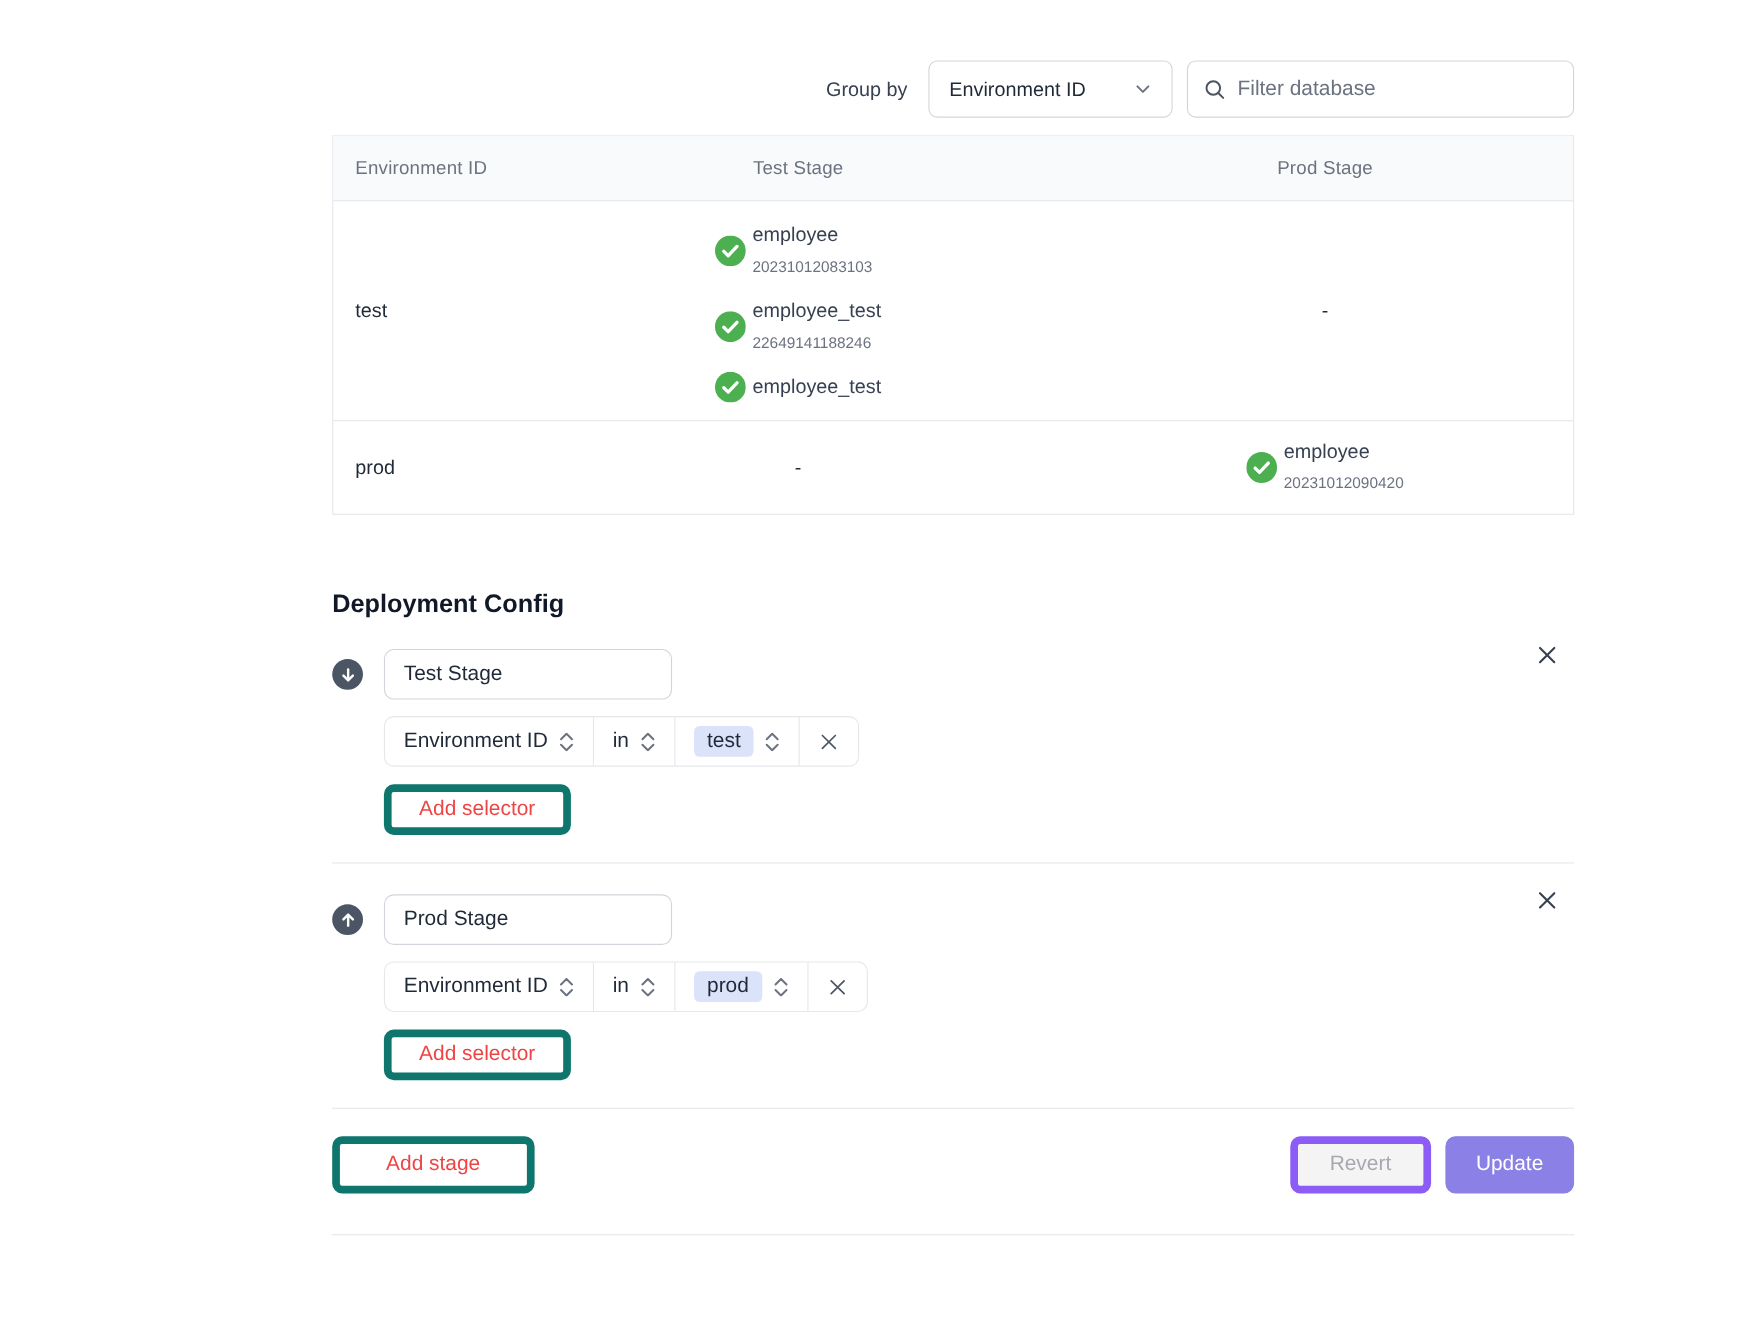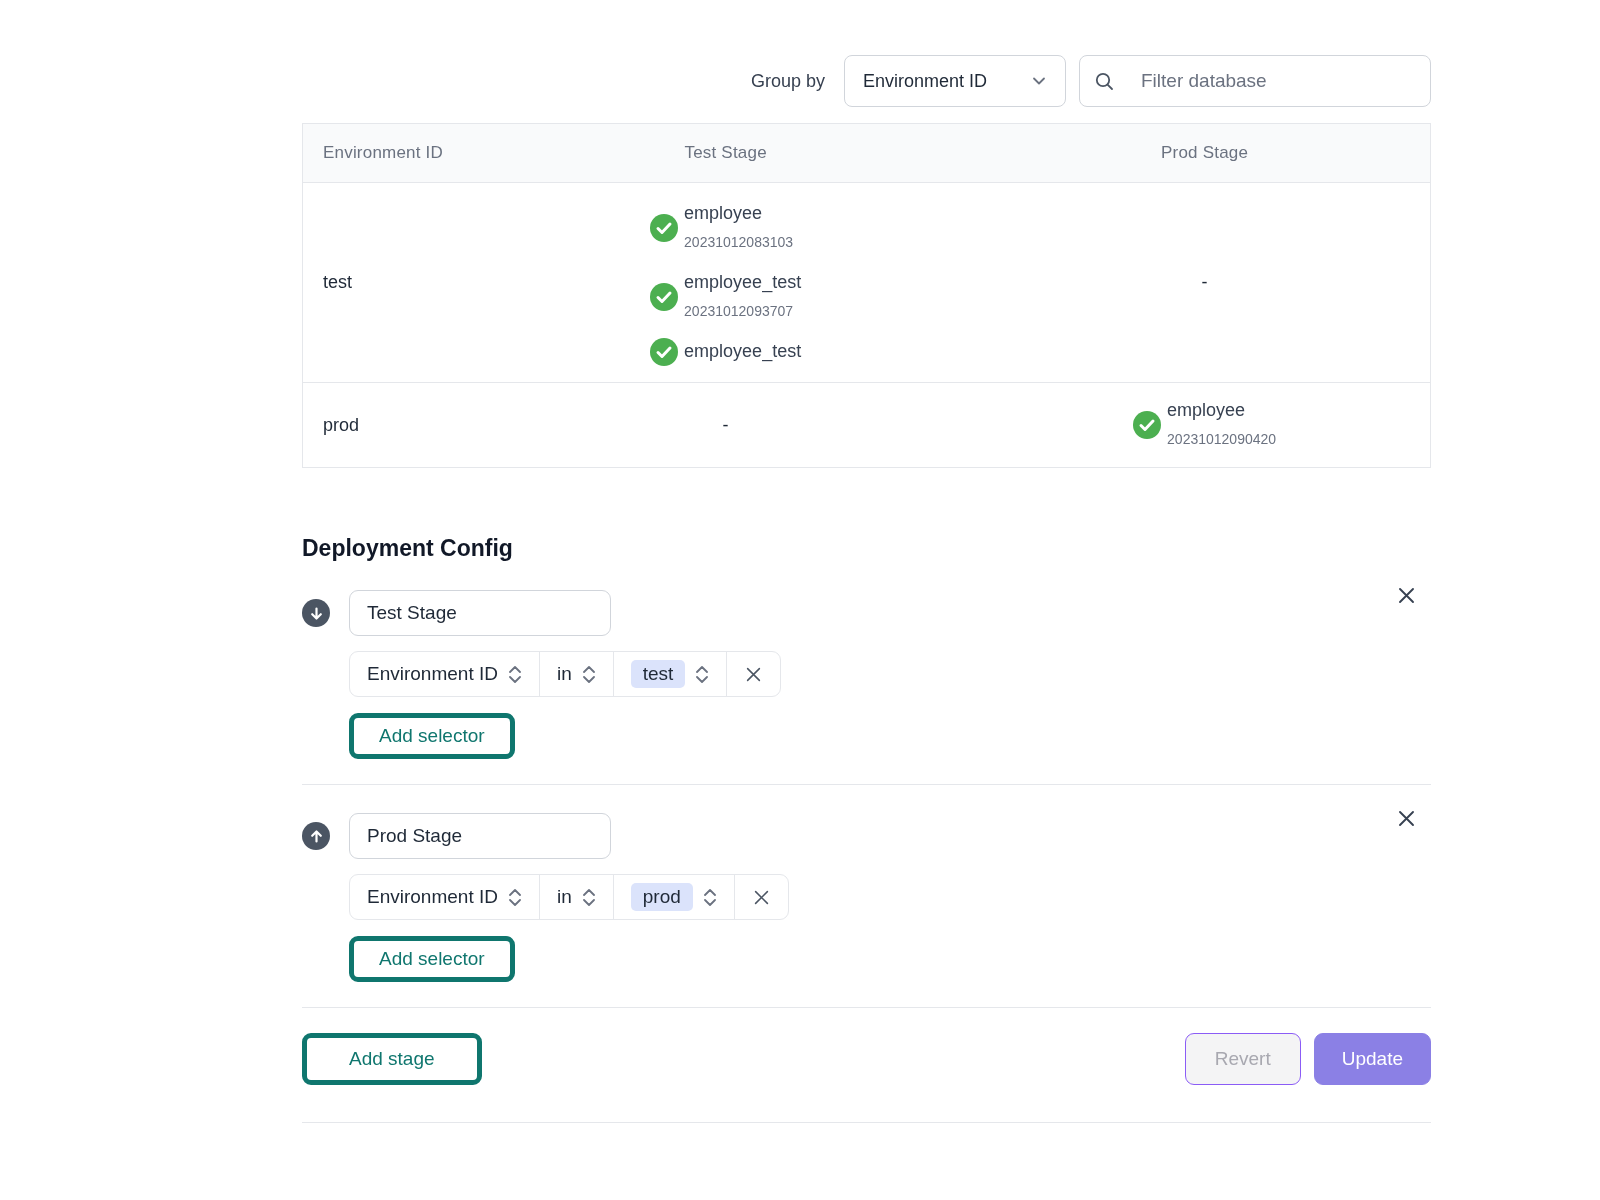--- a/index.html
+++ b/index.html
@@ -6,21 +6,21 @@
   html, body { width: 1600px; height: 1200px; background: #ffffff; font-family: "Liberation Sans", sans-serif; color: #1f2937; }
   .content { padding: 22px 169px 0 302px; }
 
   .page-title { font-size: 25px; font-weight: 700; color: #111827; letter-spacing: -0.2px; }
 
   
   .toolbar { margin-top: 33px; display: flex; justify-content: flex-end; align-items: center; gap: 13px; }
   .groupby-label { font-size: 18px; color: #374151; margin-right: 6px; }
   .dropdown { width: 222px; height: 52px; border: 1px solid #d1d5db; border-radius: 8px; background: #fff; display: flex; align-items: center; justify-content: space-between; padding: 0 18px; cursor: pointer; }
   .dropdown-value { font-size: 18px; color: #1f2937; }
-  .searchbox { width: 352px; height: 52px; border: 1px solid #d1d5db; border-radius: 8px; background: #fff; display: flex; align-items: center; padding: 0 14px; gap: 26px; }
+  .searchbox { width: 352px; height: 52px; border: 1px solid #d1d5db; border-radius: 8px; background: #fff; display: flex; align-items: center; padding: 0 14px; gap: 10px; }
   .searchbox input { border: none; outline: none; flex: 1; font-size: 19px; font-family: "Liberation Sans", sans-serif; color: #1f2937; background: transparent; }
   .searchbox input::placeholder { color: #6b7280; }
 
   
   .pipeline-table { margin-top: 16px; border: 1px solid #e5e7eb; }
   .pt-row { display: grid; grid-template-columns: 15% 45% 40%; }
   .pt-header { background: #f9fafb; height: 59px; border-bottom: 1px solid #e5e7eb; }
   .pt-header .pt-cell { font-size: 17px; font-weight: 500; color: #6b7280; letter-spacing: 0.2px; }
   .pt-cell { display: flex; align-items: center; padding: 0 20px; }
   .pt-cell.c-left { justify-content: flex-start; }
@@ -43,29 +43,29 @@
   .stage-head { display: flex; align-items: center; }
   .dir-circle { width: 28px; height: 28px; border-radius: 50%; background: #4b5563; display: flex; align-items: center; justify-content: center; flex: 0 0 28px; }
   .stage-name-input { margin-left: 19px; width: 262px; height: 46px; border: 1px solid #d1d5db; border-radius: 9px; padding: 0 17px; font-size: 19px; color: #1f2937; font-family: "Liberation Sans", sans-serif; outline: none; }
   .stage-close { margin-left: auto; width: 26px; height: 26px; display: flex; align-items: center; justify-content: center; cursor: pointer; align-self: flex-start; margin-top: -8px; margin-right: 12px; }
   .stage-body { margin-left: 47px; }
   .selector-group { margin-top: 15px; display: inline-flex; align-items: stretch; border: 1px solid #e5e7eb; border-radius: 9px; height: 46px; background: #fff; }
   .sel-seg { display: flex; align-items: center; gap: 10px; padding: 0 17px; border-left: 1px solid #e5e7eb; font-size: 19px; color: #1f2937; }
   .sel-seg:first-child { border-left: none; }
   .sel-chip { background: #dbe3fb; border-radius: 5px; padding: 3px 12px; font-size: 19px; color: #1f2937; }
   .sel-remove { cursor: pointer; }
-  .btn { display: inline-flex; align-items: center; justify-content: center; border: 5px solid #0f766e; border-radius: 9px; background: #fff; font-size: 19px; color: #0f766e; font-family: "Liberation Sans", sans-serif; cursor: pointer; }
+  .btn { display: inline-flex; align-items: center; justify-content: center; border: 7px solid #0f766e; border-radius: 9px; background: #fff; font-size: 19px; color: #ef4444; font-family: "Liberation Sans", sans-serif; cursor: pointer; }
   .btn-add-selector { margin-top: 16px; height: 46px; padding: 0 25px; }
   .hr { border: none; border-top: 1px solid #e5e7eb; margin-top: 25px; }
 
   
   .footer-bar { margin-top: 25px; display: flex; align-items: center; }
   .btn-add-stage { height: 52px; padding: 0 42px; }
   .footer-right { margin-left: auto; display: flex; gap: 13px; }
-  .btn-revert { height: 52px; padding: 0 29px; background: #f4f4f5; border: 1px solid #8b5cf6; color: #a8a8b0; cursor: default; }
+  .btn-revert { height: 52px; padding: 0 29px; background: #f4f4f5; border: 7px solid #8b5cf6; color: #a8a8b0; cursor: default; }
   .btn-update { height: 52px; padding: 0 27px; background: #8b80e5; border: 1px solid #8b80e5; color: #ffffff; }
   .hr-bottom { border: none; border-top: 1px solid #e5e7eb; margin-top: 37px; }
 </style>
 </head>
 <body>
 
 <svg width="0" height="0" style="position:absolute">
   <defs>
     <g id="i-check-circle">
       <circle cx="14" cy="14" r="14" fill="#4caf50"></circle>
@@ -119,21 +119,21 @@
               <div class="task-name">employee</div>
               <div class="task-version">20231012083103</div>
             </div>
           </div>
           <div class="task-item">
             <svg class="check-badge" viewBox="0 0 28 28">
                 <use href="#i-check-circle"></use>
               </svg>
             <div class="task-text">
               <div class="task-name">employee_test</div>
-              <div class="task-version">20231012093707</div>
+              <div class="task-version">22649141188246</div>
             </div>
           </div>
           <div class="task-item">
             <svg class="check-badge" viewBox="0 0 28 28">
                 <use href="#i-check-circle"></use>
               </svg>
             <div class="task-text">
               <div class="task-name">employee_test</div>
               <div class="task-version"></div>
             </div>

